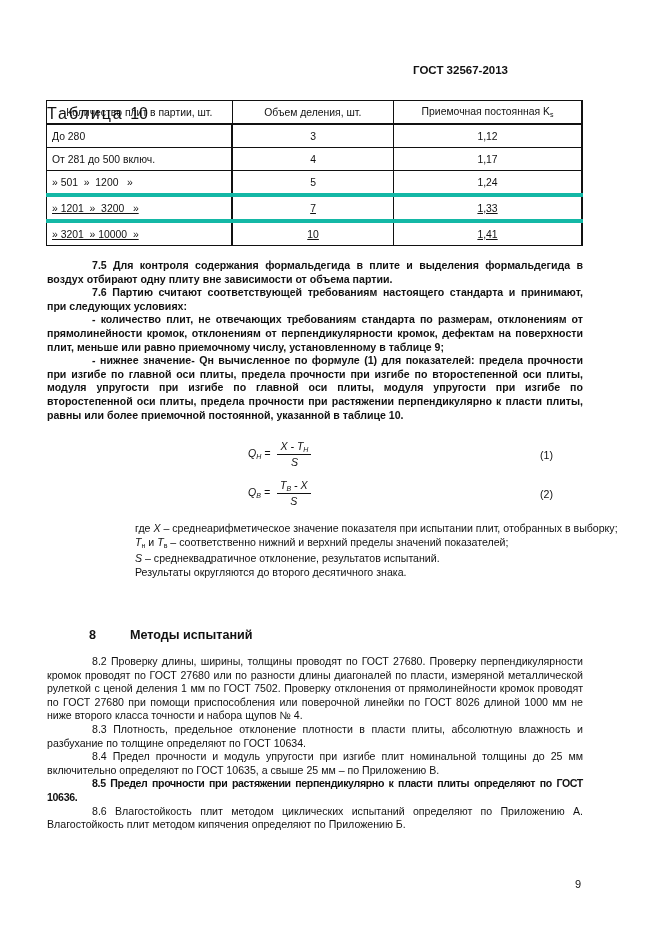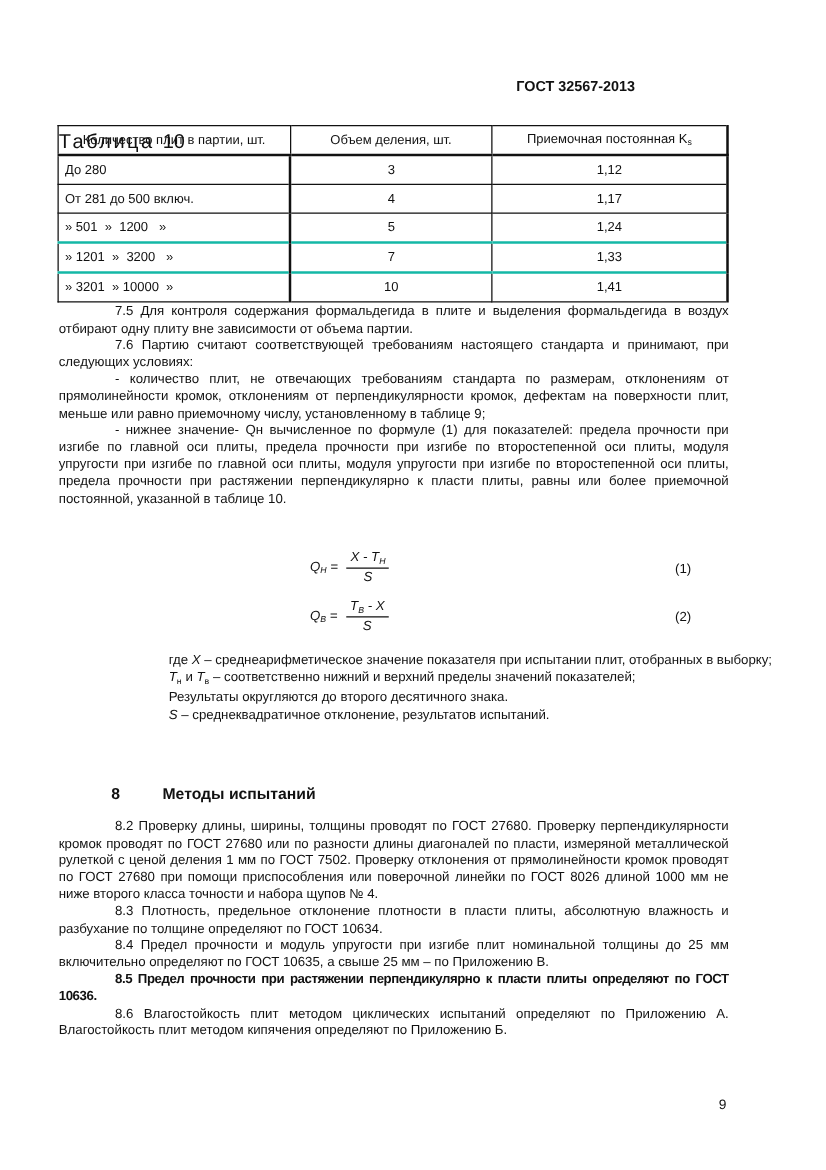--- a/index.html
+++ b/index.html
@@ -14,21 +14,21 @@
     table.t10 {
       position: absolute; left: 46px; top: 100px; width: 537px;
       border-collapse: collapse; font-size: 10.4px;
     }
     table.t10 td, table.t10 th {
       border: 1px solid #111; height: 22px; padding: 0 5px; font-weight: normal;
     }
     table.t10 th { text-align: center; }
     table.t10 tr.hrow th { border-bottom: 2px solid #111; }
     table.t10 td.c1 { border-right: 2px solid #111; }
-    table.t10 tr.thick td { border-top: 2px solid #14b8a6; }
+    table.t10 tr.thick td { border-top: 4px solid #14b8a6; text-decoration: underline; }
     table.t10 td.cc { text-align: center; }
     .tbl-rb { border-right: 2px solid #111 !important; }
     .text { position: absolute; left: 47px; width: 536px; line-height: 13.6px; text-align: justify; }
     .p { margin: 0; }
     .ind { text-indent: 45px; }
     .formula { position: absolute; left: 248px; font-style: italic; font-size: 10.6px; }
     .frac { display: inline-block; vertical-align: middle; text-align: center; margin-left: 4px; }
     .frac .num { display: block; border-bottom: 1px solid #111; padding: 0 3px 1px; }
     .frac .den { display: block; padding-top: 1px; }
     .sub { font-size: 7px; vertical-align: -2px; }
@@ -84,21 +84,21 @@
       <td class="cc tbl-rb">1,33</td>
     </tr>
     <tr class="thick">
       <td class="c1" style="white-space:pre">» 3201  » 10000  »</td>
       <td class="cc">10</td>
       <td class="cc tbl-rb">1,41</td>
     </tr>
   </tbody>
     </table>
 
-  <div class="text" style="top:243px;">
+  <div class="text" style="top:259px;font-weight:bold;">
     <p class="p ind">7.5 Для контроля содержания формальдегида в плите и выделения формальдегида в воздух отбирают одну плиту вне зависимости от объема партии.</p>
     <p class="p ind">7.6 Партию считают соответствующей требованиям настоящего стандарта и принимают, при следующих условиях:</p>
     <p class="p ind">- количество плит, не отвечающих требованиям стандарта по размерам, отклонениям от прямолинейности кромок, отклонениям от перпендикулярности кромок, дефектам на поверхности плит, меньше или равно приемочному числу, установленному в таблице 9;</p>
     <p class="p ind">- нижнее значение- Qн вычисленное по формуле (1) для показателей: предела прочности при изгибе по главной оси плиты, предела прочности при изгибе по второстепенной оси плиты, модуля упругости при изгибе по главной оси плиты, модуля упругости при изгибе по второстепенной оси плиты, предела прочности при растяжении перпендикулярно к пласти плиты, равны или более приемочной постоянной, указанной в таблице 10.</p>
   </div>
 
   <div class="formula" style="top:440px;">
     <span>Q</span><span class="sub">Н</span>
     <span>=</span>
     <span class="frac">
@@ -114,22 +114,22 @@
     <span class="frac">
       <span class="num"><span>T</span><span class="sub">В</span><span style="white-space:pre"> - X</span></span>
       <span class="den">S</span>
     </span>
   </div>
   <div class="eqn" style="top:488px;">(2)</div>
 
   <div class="text" style="top:522px;margin-left:43px;">
     <p class="p ind"><span style="white-space:pre">где </span><i>X</i><span> – среднеарифметическое значение показателя при испытании плит, отобранных в выборку;</span></p>
     <p class="p ind"><i>T</i><span class="sub">н</span><span style="white-space:pre"> и </span><i>T</i><span class="sub">в</span><span> – соответственно нижний и верхний пределы значений показателей;</span></p>
+    <p class="p ind"><i>S</i><span> – среднеквадратичное отклонение, результатов испытаний.</span></p>
     <p class="p ind">Результаты округляются до второго десятичного знака.</p>
-    <p class="p ind"><i>S</i><span> – среднеквадратичное отклонение, результатов испытаний.</span></p>
   </div>
 
   <div class="h8">
     <span class="n">8</span><span>Методы испытаний</span>
   </div>
 
   <div class="text" style="top:655px;">
     <p class="p ind">8.2 Проверку длины, ширины, толщины проводят по ГОСТ 27680. Проверку перпендикулярности кромок проводят по ГОСТ 27680 или по разности длины диагоналей по пласти, измеряной металлической рулеткой с ценой деления 1 мм по ГОСТ 7502. Проверку отклонения от прямолинейности кромок проводят по ГОСТ 27680 при помощи приспособления или поверочной линейки по ГОСТ 8026 длиной 1000 мм не ниже второго класса точности и набора щупов № 4.</p>
     <p class="p ind">8.3 Плотность, предельное отклонение плотности в пласти плиты, абсолютную влажность и разбухание по толщине определяют по ГОСТ 10634.</p>
     <p class="p ind">8.4 Предел прочности и модуль упругости при изгибе плит номинальной толщины до 25 мм включительно определяют по ГОСТ 10635, а свыше 25 мм – по Приложению В.</p>

